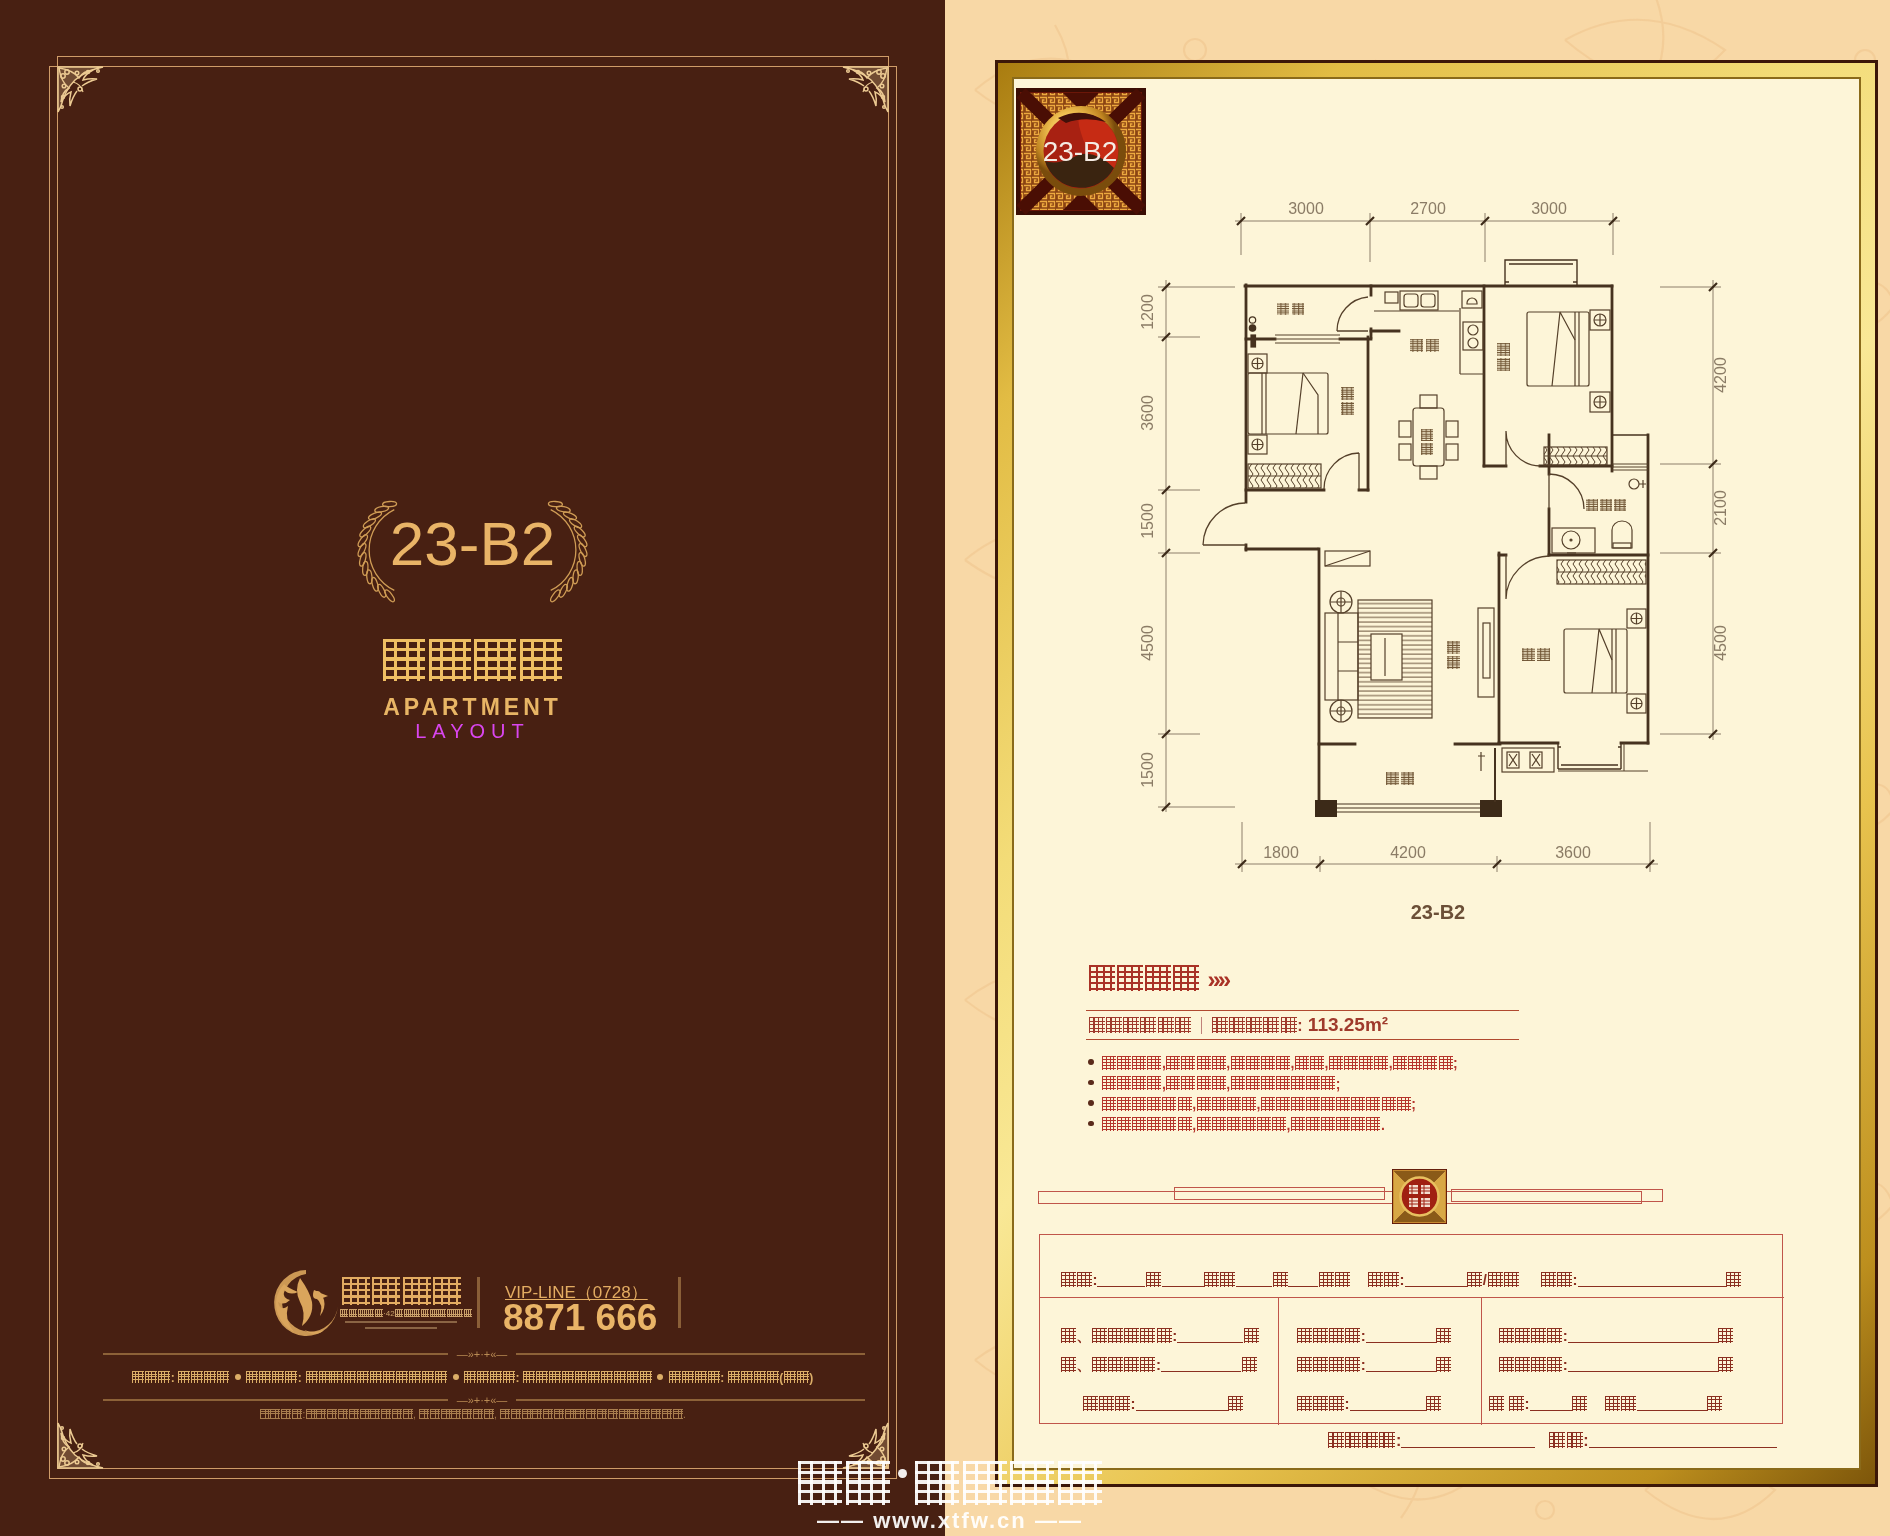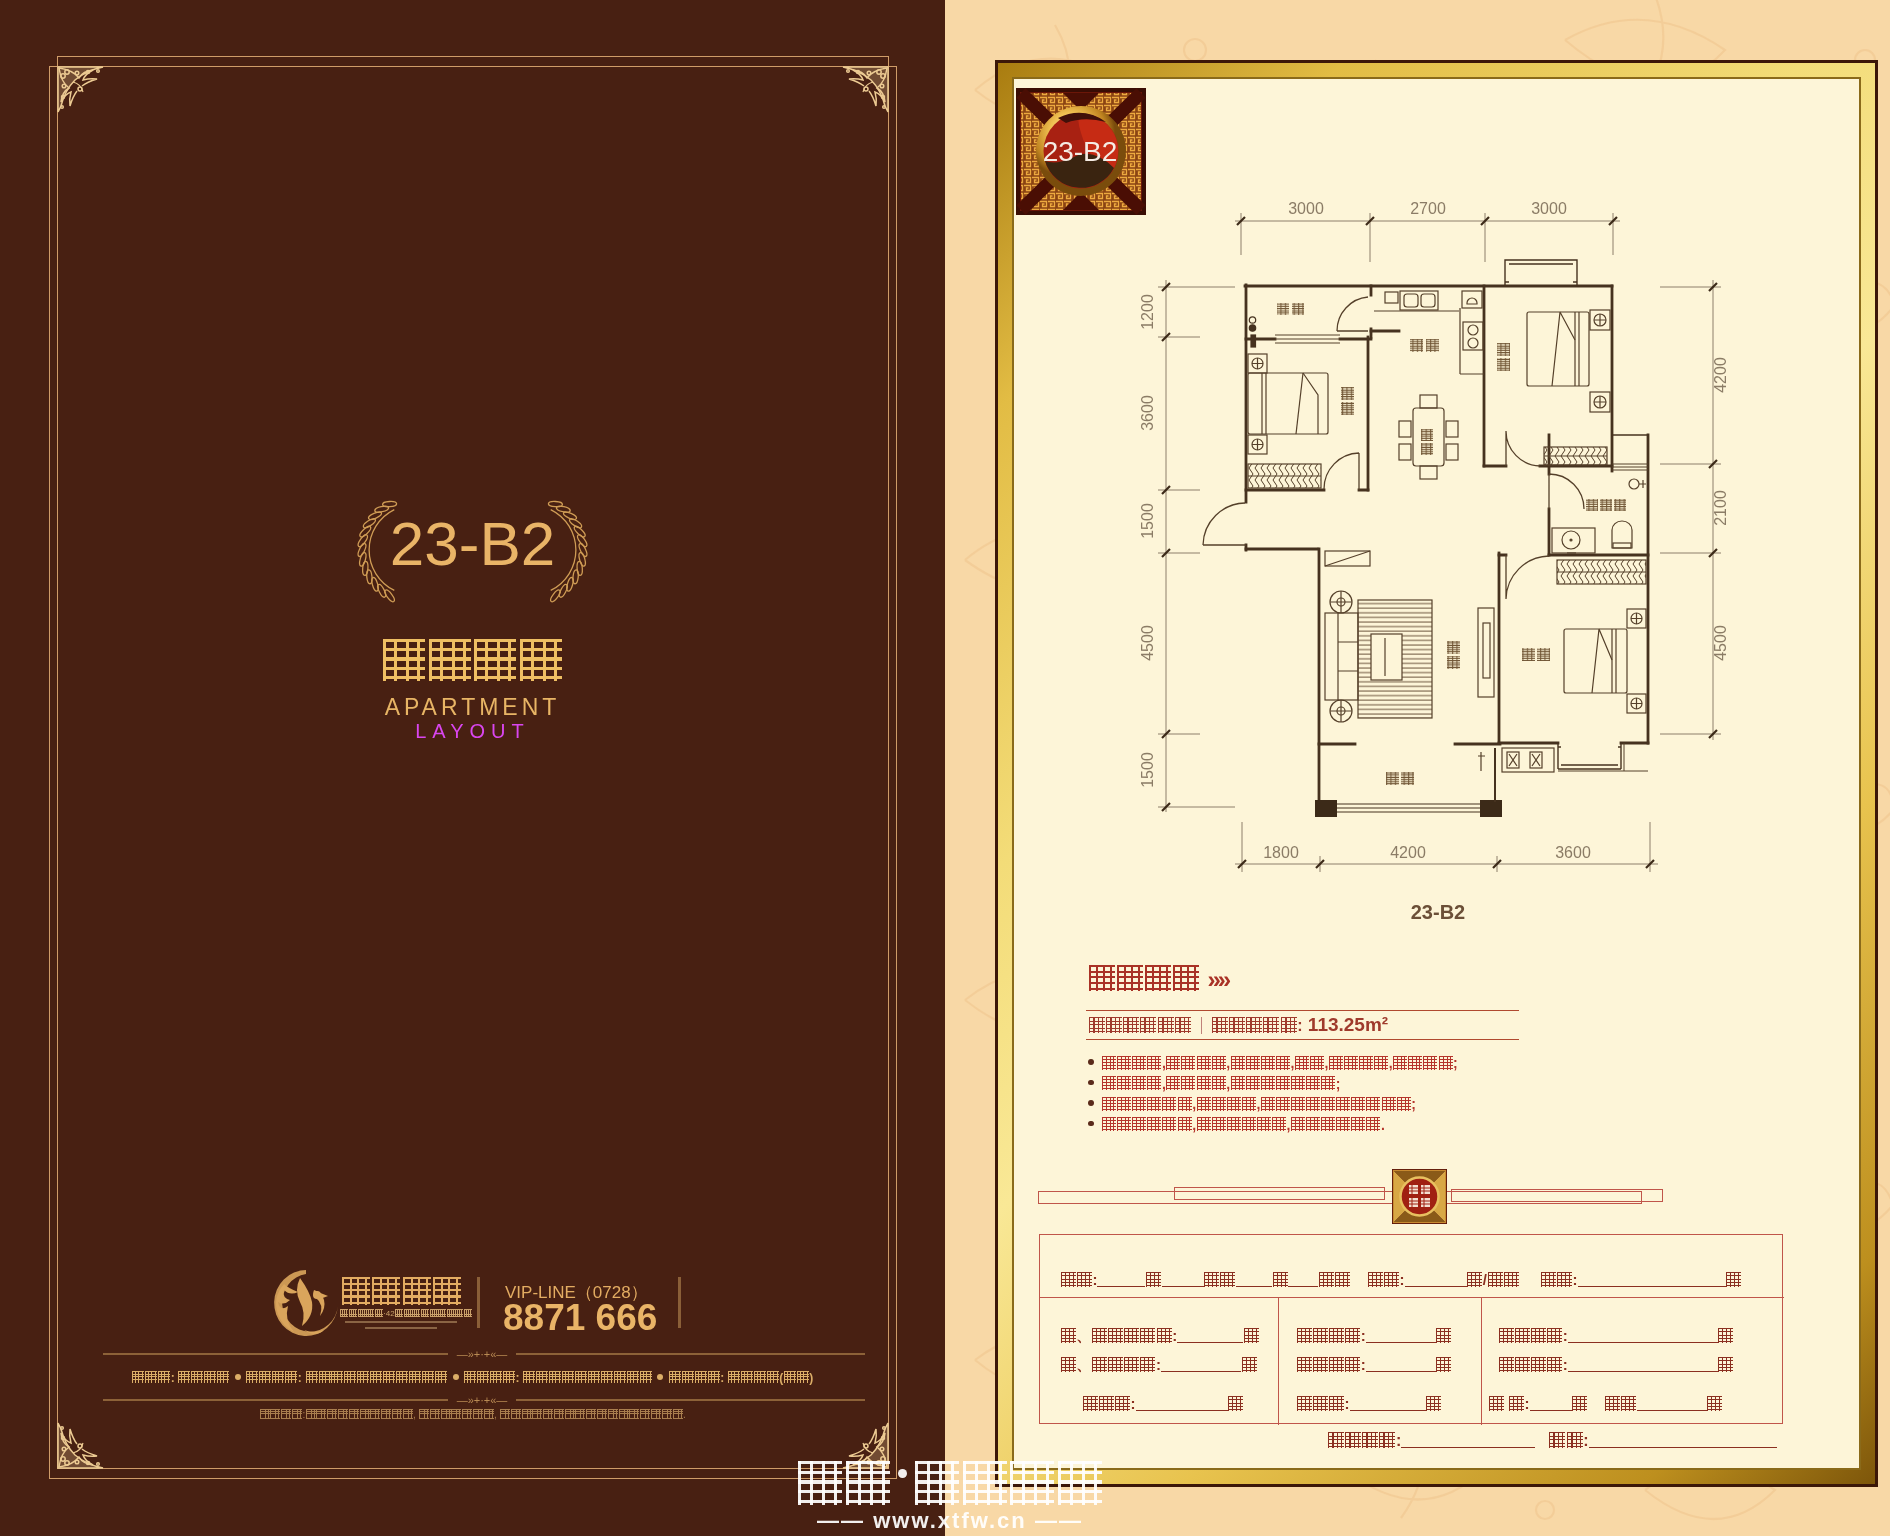--- a/index.html
+++ b/index.html
@@ -117,21 +117,21 @@
       </g>
     </defs>
     <use href="#wbranch"></use>
     <use href="#wbranch" transform="translate(265,0) scale(-1,1)"></use>
   </svg>
 
   <div class="abs" style="left:0;top:508px;width:945px;text-align:center;color:#e9b467;font-size:62px;">23-B2</div>
 
   <div class="abs" style="left:0;top:638px;width:945px;text-align:center;color:#efbf63;font-size:42px;font-weight:bold;letter-spacing:4px;"><span class="c"></span><span class="c"></span><span class="c"></span><span class="c"></span></div>
 
-  <div class="abs" style="left:0;top:694px;width:945px;text-align:center;color:#e8b565;font-size:23px;font-weight:normal;letter-spacing:4px;">APARTMENT</div>
+  <div class="abs" style="left:0;top:694px;width:945px;text-align:center;color:#e8b565;font-size:23px;font-weight:bold;letter-spacing:4px;">APARTMENT</div>
 
   <div class="abs" style="left:0;top:720px;width:945px;text-align:center;color:#d946ef;font-size:20px;letter-spacing:6px;">LAYOUT</div>
 
   <svg class="abs" style="left:270px;top:1268px;" width="70" height="72" viewBox="0 0 70 72">
     <g fill="#daa55c" stroke="none">
       <path d="M36,2 A32,33 0 1 0 68,38 A28,29 0 1 1 36,6 Z" opacity=".9"></path>
       <path d="M14,16 Q2,30 8,46 Q12,58 24,64 Q14,52 18,38 Q10,44 8,34 Q14,38 20,32 Q12,30 14,22 Q20,28 28,24 Q18,20 14,16 Z"></path>
       <path d="M30,10 Q24,22 30,34 Q36,44 32,58 Q44,48 42,34 Q40,24 30,10 Z"></path>
       <path d="M44,22 Q52,24 54,32 Q56,40 50,48 Q54,36 46,30 Q42,26 44,22 Z"></path>
       <circle cx="47" cy="27" r="4"></circle>
@@ -142,21 +142,21 @@
 
   <div class="abs" style="left:341px;top:1277px;color:#e3ac62;font-size:28px;font-weight:bold;"><span class="c"></span><span class="c"></span><span class="c"></span><span class="c"></span></div>
 
   <div class="abs" style="left:340px;top:1309px;color:#caa06a;font-size:8px;"><span class="c"></span><span class="c"></span><span class="c"></span><span class="c"></span><span class="c"></span>·42<span class="c"></span><span class="c"></span><span class="c"></span><span class="c"></span><span class="c"></span><span class="c"></span><span class="c"></span><span class="c"></span><span class="c"></span></div>
 
   <div class="abs" style="left:345px;top:1321px;width:112px;height:2px;background:#8a6444;"></div>
   <div class="abs" style="left:365px;top:1327px;width:72px;height:2px;background:#8a6444;"></div>
 
   <div class="abs" style="left:477px;top:1277px;width:2.5px;height:51px;background:#8a5f38;"></div>
 
-  <div class="abs" style="left:505px;top:1281px;color:#e3ac62;font-size:17px;">VIP-LINE（0728）</div>
+  <div class="abs" style="left:505px;top:1281px;color:#e3ac62;font-size:17px;text-decoration:underline;">VIP-LINE（0728）</div>
 
   <div class="abs" style="left:503px;top:1297px;color:#e9b467;font-size:37px;font-weight:bold;">8871 666</div>
 
   <div class="abs" style="left:678px;top:1277px;width:2.5px;height:51px;background:#8a5f38;"></div>
 
   <div class="abs" style="left:103px;top:1353px;width:345px;height:1.5px;background:#8d6238;"></div>
   <div class="abs" style="left:516px;top:1353px;width:349px;height:1.5px;background:#8d6238;"></div>
 
   <div class="abs" style="left:451px;top:1348px;width:62px;height:12px;color:#b98a53;font-size:11px;text-align:center;">—»+·+«—</div>
 

